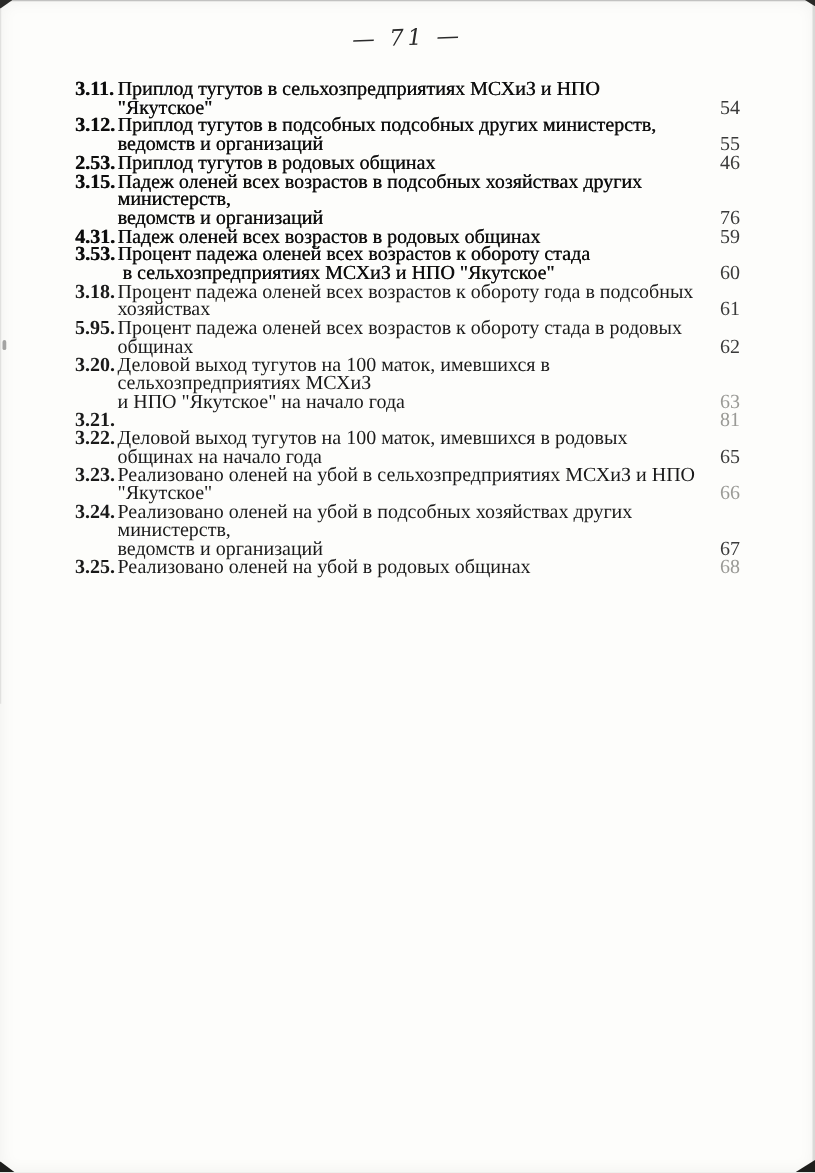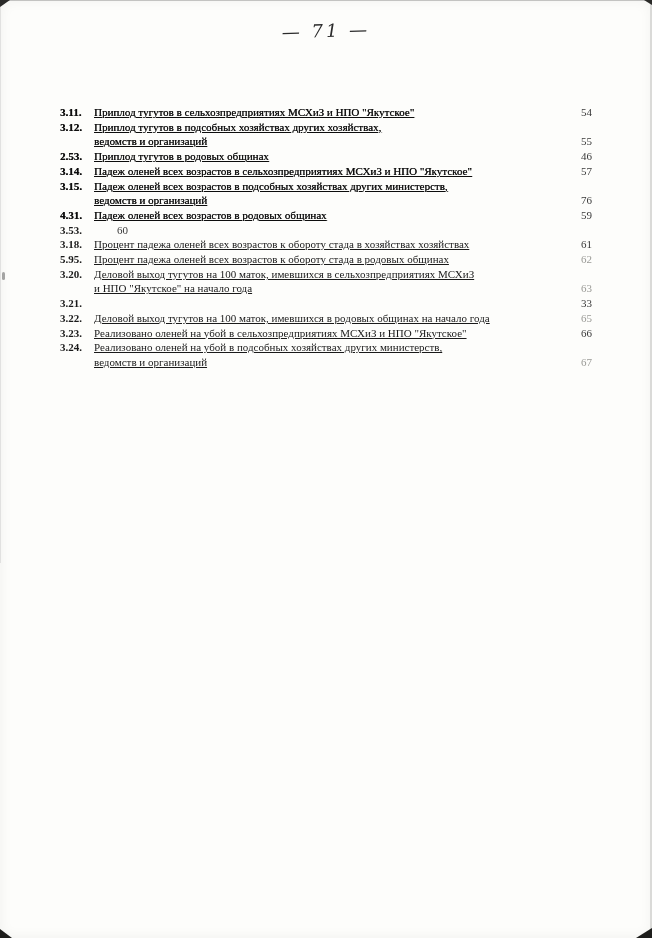--- a/index.html
+++ b/index.html
@@ -40,32 +40,31 @@
     color: #2b2b2b;
     transform: rotate(-2deg);
   }
 
   
   .toc {
     position: absolute;
     top: 65px;
     left: 60px;
     right: 60px;
-    font-size: 11px;
+    font-size: 16px;
     line-height: 14.7px;
-    margin-top: 40px;
   }
   .entry { display: flex; align-items: stretch; }
   .entry .num {
     flex: 0 0 34px;
     font-weight: bold;
     align-self: flex-start;
   }
   .entry .text { flex: 1 1 auto; }
-  .entry .text div { white-space: pre-wrap; text-decoration: underline; }
+  .entry .text div { white-space: pre-wrap; }
   .entry .pg {
     flex: 0 0 34px;
     text-align: right;
     align-self: flex-end;
     color: #3a3a3a;
   }
   
   .entry:nth-child(-n+6) .text,
   .entry:nth-child(-n+6) .num { text-shadow: 0.3px 0 0 rgba(0,0,0,0.85); color: #0d0d0d; }
   
@@ -95,62 +94,59 @@
       <div class="entry">
         <div class="num">3.11.</div>
         <div class="text">
           <div>Приплод тугутов в сельхозпредприятиях МСХиЗ и НПО "Якутское"</div>
         </div>
         <div class="pg">54</div>
       </div>
       <div class="entry">
         <div class="num">3.12.</div>
         <div class="text">
-          <div>Приплод тугутов в подсобных хозяйствах других хозяйствах,</div>
+          <div>Приплод тугутов в подсобных подсобных других министерств,</div>
           <div>ведомств и организаций</div>
         </div>
         <div class="pg">55</div>
       </div>
       <div class="entry">
         <div class="num">2.53.</div>
         <div class="text">
           <div>Приплод тугутов в родовых общинах</div>
         </div>
         <div class="pg">46</div>
-      </div>
-      <div class="entry">
-        <div class="num">3.14.</div>
-        <div class="text">
-          <div>Падеж оленей всех возрастов в сельхозпредприятиях МСХиЗ и НПО "Якутское"</div>
-        </div>
-        <div class="pg">57</div>
       </div>
       <div class="entry">
         <div class="num">3.15.</div>
         <div class="text">
           <div>Падеж оленей всех возрастов в подсобных хозяйствах других министерств,</div>
           <div>ведомств и организаций</div>
         </div>
         <div class="pg">76</div>
       </div>
       <div class="entry">
         <div class="num">4.31.</div>
         <div class="text">
           <div>Падеж оленей всех возрастов в родовых общинах</div>
         </div>
         <div class="pg">59</div>
       </div>
       <div class="entry">
         <div class="num">3.53.</div>
+        <div class="text">
+          <div>Процент падежа оленей всех возрастов к обороту стада</div>
+          <div> в сельхозпредприятиях МСХиЗ и НПО "Якутское"</div>
+        </div>
         <div class="pg">60</div>
       </div>
       <div class="entry">
         <div class="num">3.18.</div>
         <div class="text">
-          <div>Процент падежа оленей всех возрастов к обороту стада в хозяйствах хозяйствах</div>
+          <div>Процент падежа оленей всех возрастов к обороту года в подсобных хозяйствах</div>
         </div>
         <div class="pg">61</div>
       </div>
       <div class="entry">
         <div class="num">5.95.</div>
         <div class="text">
           <div>Процент падежа оленей всех возрастов к обороту стада в родовых общинах</div>
         </div>
         <div class="pg">62</div>
       </div>
@@ -159,21 +155,21 @@
         <div class="text">
           <div>Деловой выход тугутов на 100 маток, имевшихся в сельхозпредприятиях МСХиЗ</div>
           <div>и НПО "Якутское" на начало года</div>
         </div>
         <div class="pg">63</div>
       </div>
       <div class="entry">
         <div class="num">3.21.</div>
         <div class="text">
         </div>
-        <div class="pg">33</div>
+        <div class="pg">81</div>
       </div>
       <div class="entry">
         <div class="num">3.22.</div>
         <div class="text">
           <div>Деловой выход тугутов на 100 маток, имевшихся в родовых общинах на начало года</div>
         </div>
         <div class="pg">65</div>
       </div>
       <div class="entry">
         <div class="num">3.23.</div>
@@ -183,14 +179,21 @@
         <div class="pg">66</div>
       </div>
       <div class="entry">
         <div class="num">3.24.</div>
         <div class="text">
           <div>Реализовано оленей на убой в подсобных хозяйствах других министерств,</div>
           <div>ведомств и организаций</div>
         </div>
         <div class="pg">67</div>
       </div>
+      <div class="entry">
+        <div class="num">3.25.</div>
+        <div class="text">
+          <div>Реализовано оленей на убой в родовых общинах</div>
+        </div>
+        <div class="pg">68</div>
+      </div>
     </div>
 </div>
 
 </body></html>

